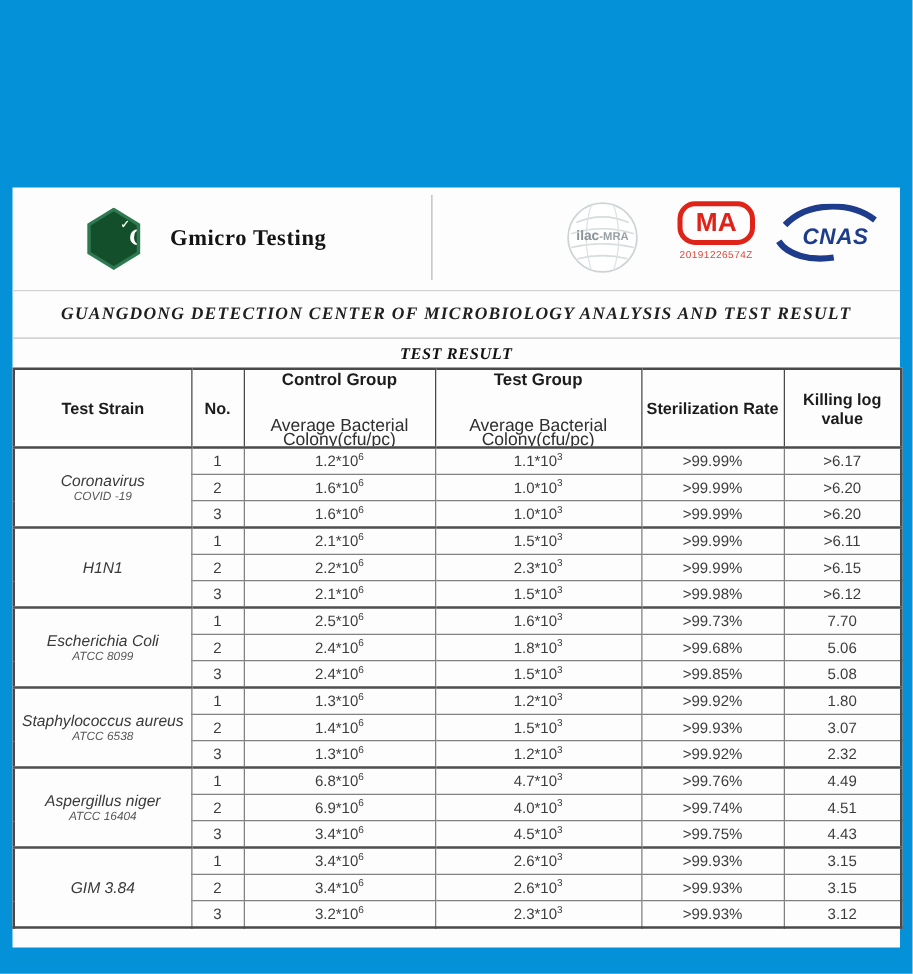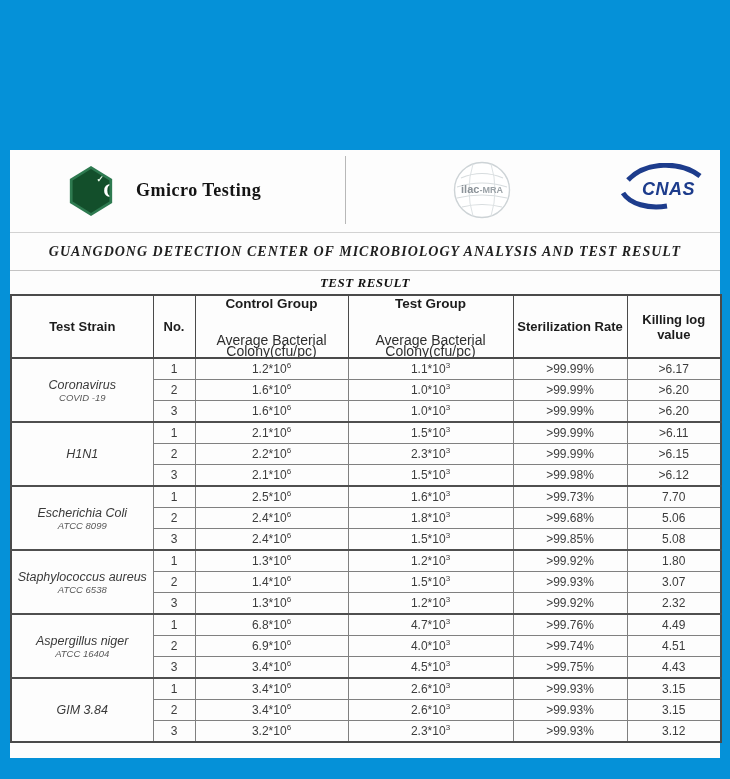--- a/index.html
+++ b/index.html
@@ -82,20 +82,24 @@
           <path d="M8 17 Q29 8 50 17" stroke="#d7dcde" stroke-width="1.2" fill="none"></path>
           <path d="M4 26 Q29 18 54 26" stroke="#d7dcde" stroke-width="1.2" fill="none"></path>
           <path d="M4 37 Q29 31 54 37" stroke="#d7dcde" stroke-width="1.2" fill="none"></path>
           <path d="M9 46 Q29 41 49 46" stroke="#d7dcde" stroke-width="1.2" fill="none"></path>
           <path d="M20 3 Q12 29 20 55" stroke="#dde2e4" stroke-width="1" fill="none"></path>
           <path d="M38 3 Q46 29 38 55" stroke="#dde2e4" stroke-width="1" fill="none"></path>
         </svg>
         <div class="ilac-text"><span class="ilac-b">ilac</span><span class="ilac-r">-MRA</span></div>
       </div>
 
+      <div class="cma-logo">
+        <div class="cma-badge"><span>MA</span></div>
+        <div class="cma-number">20191226574Z</div>
+      </div>
 
       <div class="cnas-logo">
         <svg width="86" height="50" viewBox="0 0 86 50">
           <path d="M8 17 C 26 -2, 60 -2, 80 13" stroke="#1d3c8c" stroke-width="5" fill="none"></path>
           <path d="M3 30 C 10 41, 28 46, 47 43" stroke="#1d3c8c" stroke-width="5" fill="none"></path>
         </svg>
         <div class="cnas-text">CNAS</div>
       </div>
     </div>
 

